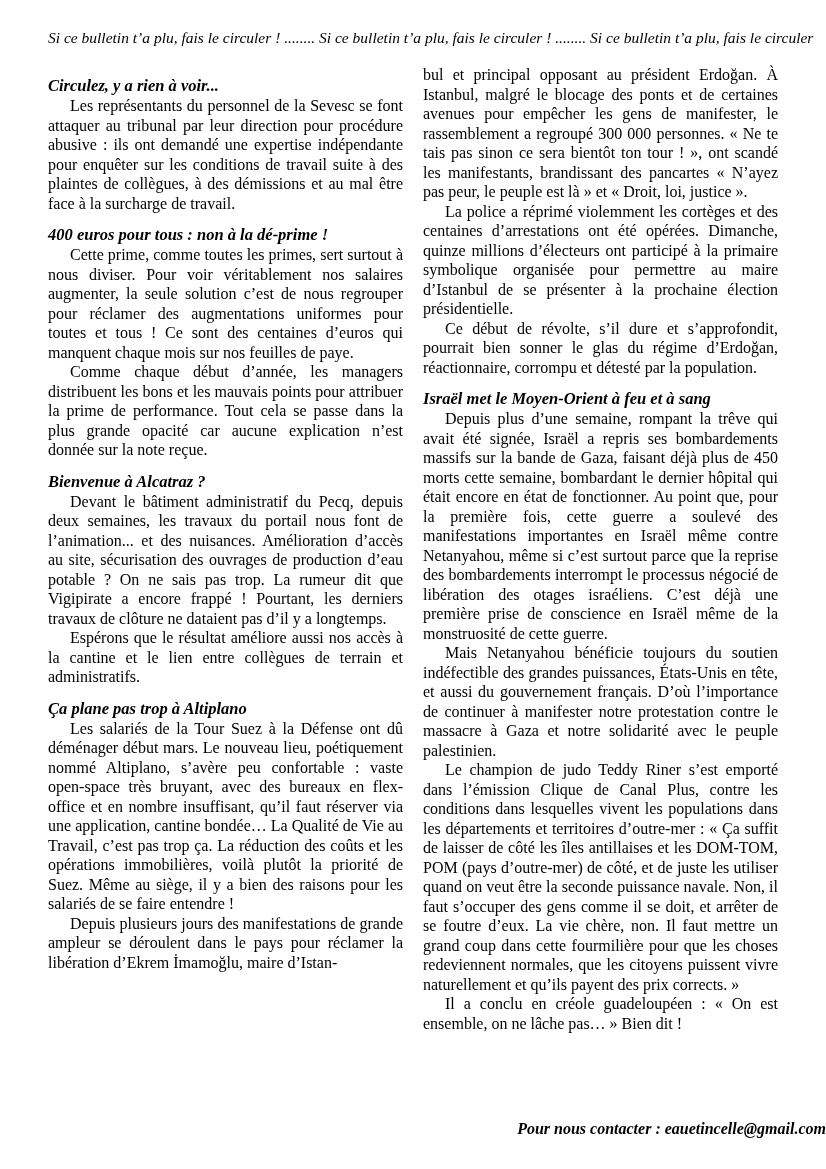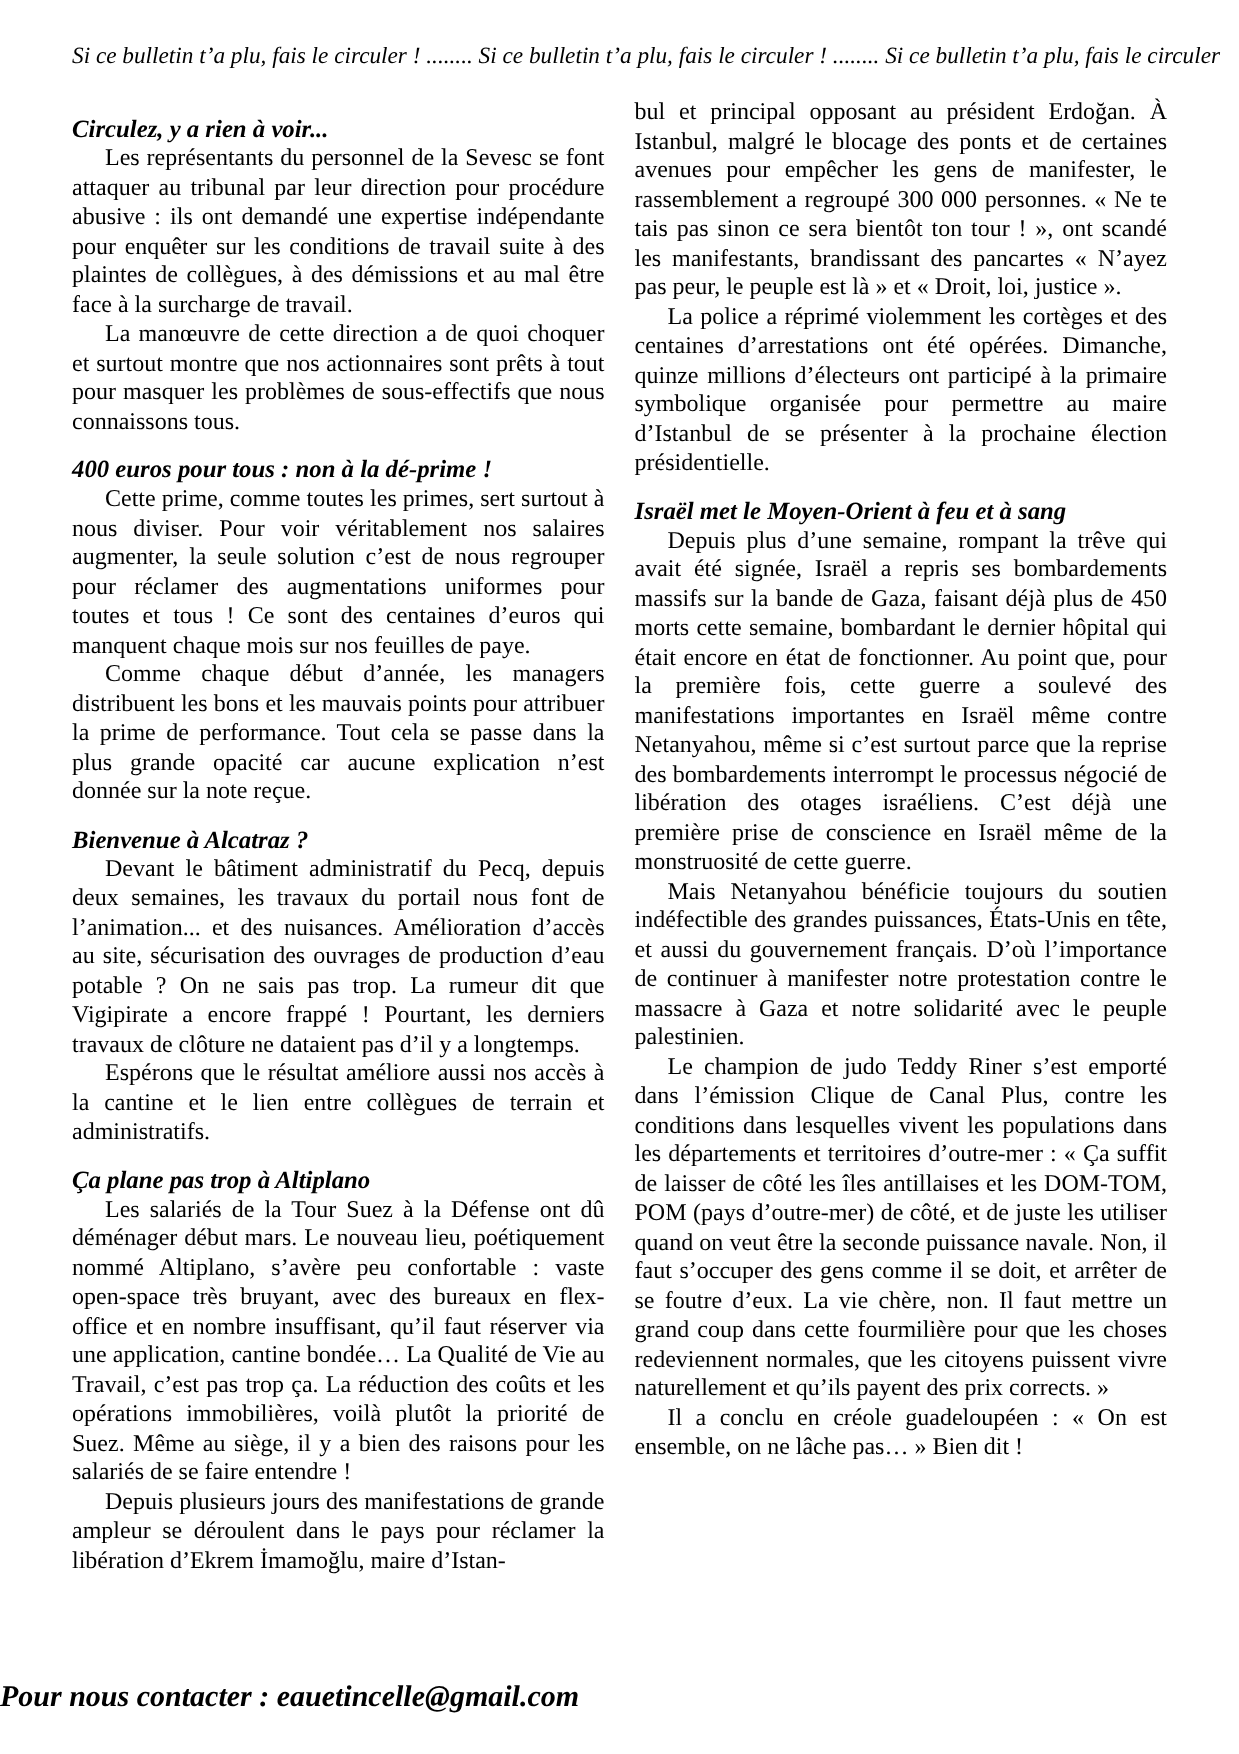--- a/index.html
+++ b/index.html
@@ -47,50 +47,50 @@
   p.para {
     margin: 0;
     text-indent: 22px;
   }
   p.para.noindent { text-indent: 0; }
   .footer-contact {
     position: absolute;
     left: 0;
     right: 0;
     top: 1120px;
-    text-align: left;
+    text-align: right;
     font-weight: bold;
     font-style: italic;
-    font-size: 20px;
+    font-size: 16px;
   }
 </style>
 </head>
 <body>
 
 <div class="page">
   <div class="header-slogan">Si ce bulletin t’a plu, fais le circuler ! ........ Si ce bulletin t’a plu, fais le circuler ! ........ Si ce bulletin t’a plu, fais le circuler</div>
 
   <div class="columns">
     <div class="col">
         <h2 class="section-heading">Circulez, y a rien à voir...</h2>
         <p class="para">Les représentants du personnel de la Sevesc se font attaquer au tribunal par leur direction pour procédure abusive : ils ont demandé une expertise indépendante pour enquêter sur les conditions de travail suite à des plaintes de collègues, à des démissions et au mal être face à la surcharge de travail.</p>
-        <p class="para">La manœuvre de cette direction a de quoi choquer et surtout montre que nos actionnaires sont prêts à tout pour masquer les problèmes de sous-effectifs que nous connaissons tous.</p>
         <h2 class="section-heading">400 euros pour tous : non à la dé-prime !</h2>
         <p class="para">Cette prime, comme toutes les primes, sert surtout à nous diviser. Pour voir véritablement nos salaires augmenter, la seule solution c’est de nous regrouper pour réclamer des augmentations uniformes pour toutes et tous ! Ce sont des centaines d’euros qui manquent chaque mois sur nos feuilles de paye.</p>
         <p class="para">Comme chaque début d’année, les managers distribuent les bons et les mauvais points pour attribuer la prime de performance. Tout cela se passe dans la plus grande opacité car aucune explication n’est donnée sur la note reçue.</p>
         <h2 class="section-heading">Bienvenue à Alcatraz ?</h2>
         <p class="para">Devant le bâtiment administratif du Pecq, depuis deux semaines, les travaux du portail nous font de l’animation... et des nuisances. Amélioration d’accès au site, sécurisation des ouvrages de production d’eau potable ? On ne sais pas trop. La rumeur dit que Vigipirate a encore frappé ! Pourtant, les derniers travaux de clôture ne dataient pas d’il y a longtemps.</p>
         <p class="para">Espérons que le résultat améliore aussi nos accès à la cantine et le lien entre collègues de terrain et administratifs.</p>
         <h2 class="section-heading">Ça plane pas trop à Altiplano</h2>
         <p class="para">Les salariés de la Tour Suez à la Défense ont dû déménager début mars. Le nouveau lieu, poétiquement nommé Altiplano, s’avère peu confortable : vaste open-space très bruyant, avec des bureaux en flex-office et en nombre insuffisant, qu’il faut réserver via une application, cantine bondée… La Qualité de Vie au Travail, c’est pas trop ça. La réduction des coûts et les opérations immobilières, voilà plutôt la priorité de Suez. Même au siège, il y a bien des raisons pour les salariés de se faire entendre !</p>
         <p class="para">Depuis plusieurs jours des manifestations de grande ampleur se déroulent dans le pays pour réclamer la libération d’Ekrem İmamoğlu, maire d’Istan-</p>
       </div>
     <div class="col">
         <p class="para noindent">bul et principal opposant au président Erdoğan. À Istanbul, malgré le blocage des ponts et de certaines avenues pour empêcher les gens de manifester, le rassemblement a regroupé 300 000 personnes. « Ne te tais pas sinon ce sera bientôt ton tour ! », ont scandé les manifestants, brandissant des pancartes « N’ayez pas peur, le peuple est là » et « Droit, loi, justice ».</p>
         <p class="para">La police a réprimé violemment les cortèges et des centaines d’arrestations ont été opérées. Dimanche, quinze millions d’électeurs ont participé à la primaire symbolique organisée pour permettre au maire d’Istanbul de se présenter à la prochaine élection présidentielle.</p>
+        <p class="para">Ce début de révolte, s’il dure et s’approfondit, pourrait bien sonner le glas du régime d’Erdoğan, réactionnaire, corrompu et détesté par la population.</p>
         <h2 class="section-heading">Israël met le Moyen-Orient à feu et à sang</h2>
         <p class="para">Depuis plus d’une semaine, rompant la trêve qui avait été signée, Israël a repris ses bombardements massifs sur la bande de Gaza, faisant déjà plus de 450 morts cette semaine, bombardant le dernier hôpital qui était encore en état de fonctionner. Au point que, pour la première fois, cette guerre a soulevé des manifestations importantes en Israël même contre Netanyahou, même si c’est surtout parce que la reprise des bombardements interrompt le processus négocié de libération des otages israéliens. C’est déjà une première prise de conscience en Israël même de la monstruosité de cette guerre.</p>
         <p class="para">Mais Netanyahou bénéficie toujours du soutien indéfectible des grandes puissances, États-Unis en tête, et aussi du gouvernement français. D’où l’importance de continuer à manifester notre protestation contre le massacre à Gaza et notre solidarité avec le peuple palestinien.</p>
         <p class="para">Le champion de judo Teddy Riner s’est emporté dans l’émission Clique de Canal Plus, contre les conditions dans lesquelles vivent les populations dans les départements et territoires d’outre-mer : « Ça suffit de laisser de côté les îles antillaises et les DOM-TOM, POM (pays d’outre-mer) de côté, et de juste les utiliser quand on veut être la seconde puissance navale. Non, il faut s’occuper des gens comme il se doit, et arrêter de se foutre d’eux. La vie chère, non. Il faut mettre un grand coup dans cette fourmilière pour que les choses redeviennent normales, que les citoyens puissent vivre naturellement et qu’ils payent des prix corrects. »</p>
         <p class="para">Il a conclu en créole guadeloupéen : « On est ensemble, on ne lâche pas… » Bien dit !</p>
       </div>
   </div>
 </div>
 
 <div class="footer-contact">Pour nous contacter : eauetincelle@gmail.com</div>

